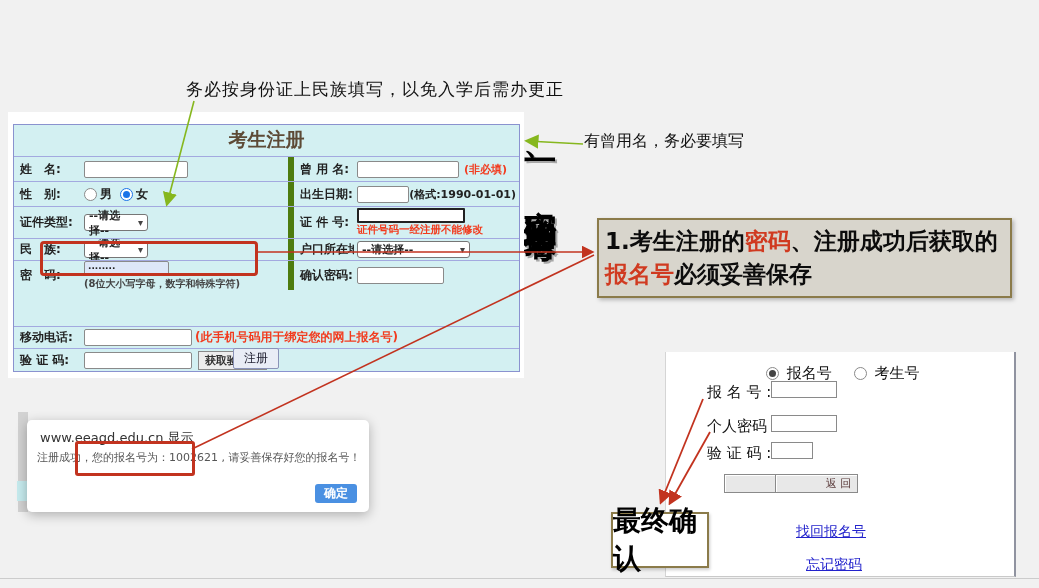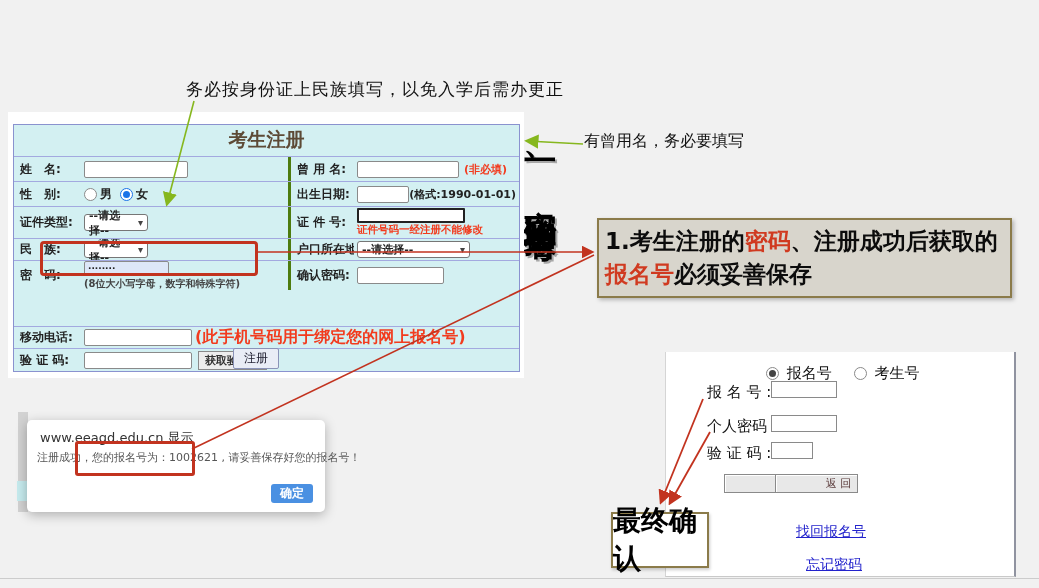--- a/index.html
+++ b/index.html
@@ -14,21 +14,21 @@
 
   
   .reg-shot{position:absolute;left:8px;top:112px;width:516px;height:266px;background:#ffffff;}
   .reg-table{position:absolute;left:5px;top:12px;width:505px;background:#d3f0f2;border:1px solid #8a92cf;}
   .tr{display:grid;grid-template-columns:67px 207px 66px 165px;border-top:1px solid #a3a9e0;}
   .tr.span{grid-template-columns:67px 438px;}
   .th{border-top:none;display:block;text-align:center;font-size:19px;font-weight:bold;color:#5d4a36;
       padding:2px 0 3px 0;}
   .td{display:flex;align-items:center;font-size:12px;color:#222;padding:1px 3px;overflow:hidden;font-weight:bold;}
   .td.lbl{padding-left:6px;white-space:nowrap;}
-  .td.mid{border-left:3px solid #4d7c0f;}
+  .td.mid{border-left:6px solid #4d7c0f;}
   .stack{flex-direction:column;align-items:flex-start;justify-content:center;}
   .inp{background:#fff;border:1px solid #8a8a8a;border-radius:2px;height:15px;}
   .sel{display:flex;justify-content:space-between;align-items:center;background:#fff;border:1px solid #767676;
        border-radius:3px;height:17px;font-size:11px;color:#222;padding:0 4px;box-sizing:border-box;}
   .chev{color:#444;font-size:10px;margin-left:4px;}
   .radio{display:inline-block;width:11px;height:11px;border:1px solid #8a8a8a;border-radius:50%;background:#fff;
          margin-right:3px;position:relative;vertical-align:-2px;}
   .radio.sel-blue{border-color:#1a73e8;}
   .radio.sel-blue::after{content:"";position:absolute;left:2px;top:2px;width:7px;height:7px;border-radius:50%;background:#1a73e8;}
   .radio.sel-dark::after{content:"";position:absolute;left:2px;top:2px;width:7px;height:7px;border-radius:50%;background:#444;}
@@ -49,21 +49,21 @@
   
   .callout{position:absolute;left:597px;top:218px;width:399px;background:#d8d5cc;border:2px solid #8b7b4a;
            padding:5px 6px;font-size:23px;font-weight:bold;color:#0c0c0c;line-height:33px;
            box-shadow:2px 2px 4px rgba(0,0,0,.25);z-index:3;}
   .callout .red{color:#d03a20;}
 
   
   .underlay-band{position:absolute;left:18px;top:412px;width:10px;height:100px;background:#d2d2d2;z-index:1;}
   .underlay-cyan{position:absolute;left:17px;top:481px;width:11px;height:20px;background:#c6ebee;z-index:2;}
   .alert{position:absolute;left:27px;top:420px;width:298px;height:92px;background:#fff;border-radius:5px;
-         box-shadow:0 3px 12px rgba(0,0,0,.28);z-index:3;}
+         box-shadow:0 3px 12px rgba(0,0,0,.28);z-index:3;padding-left:44px;}
   .alert-title{position:absolute;left:13px;top:9px;font-size:13px;color:#333;}
   .alert-body{position:absolute;left:10px;top:30px;font-size:11px;color:#555;white-space:nowrap;}
   .ok-btn{position:absolute;right:12px;bottom:9px;width:42px;height:19px;background:#4a90e2;color:#fff;
           border-radius:3px;font-size:12px;display:flex;align-items:center;justify-content:center;font-weight:bold;}
 
   
   .login-panel{position:absolute;left:665px;top:352px;width:351px;height:225px;background:#fff;
                border-left:1px solid #d5d5d5;border-right:2px solid #9093a0;border-bottom:1px solid #c9c9c9;
                box-sizing:border-box;z-index:2;}
   .lp-radios{position:absolute;left:100px;top:12px;font-size:15px;color:#111;display:flex;gap:22px;align-items:center;}
@@ -164,21 +164,21 @@
         <div class="td lbl mid">确认密码:</div>
         <div class="td">
             <span class="inp" style="width:85px;"></span>
           </div>
       </div>
 
       <div class="tr span" style="height:21px;margin-top:36px;">
         <div class="td lbl">移动电话:</div>
         <div class="td">
             <span class="inp" style="width:106px;"></span>
-          <span class="note-red" style="font-size:16px;margin-left:3px;">(此手机号码用于绑定您的网上报名号)</span>
+          <span class="note-red" style="font-size:12px;margin-left:3px;">(此手机号码用于绑定您的网上报名号)</span>
           </div>
       </div>
 
       <div class="tr span" style="height:22px;">
         <div class="td lbl">验 证 码:</div>
         <div class="td">
             <span class="inp" style="width:106px;"></span>
           <span class="btn-gray" style="margin-left:6px;">获取验证码</span>
           </div>
       </div>

